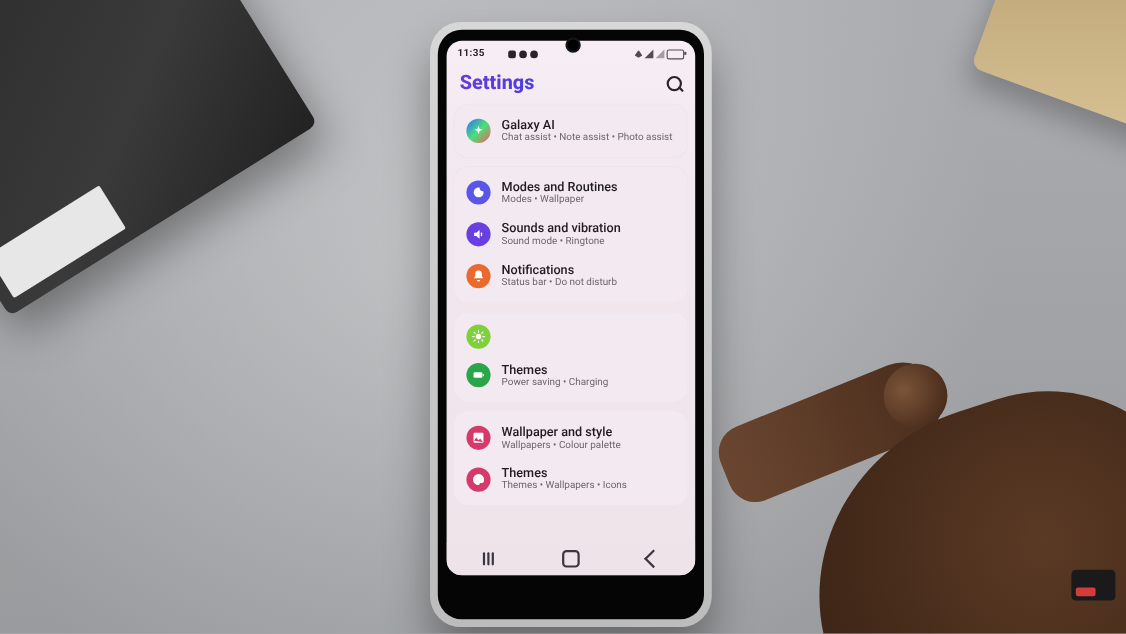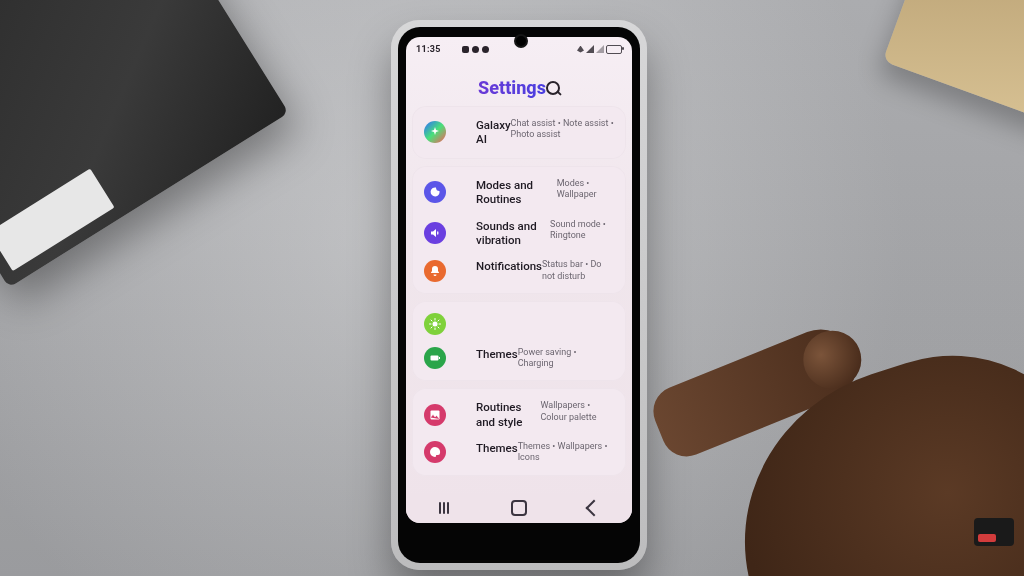--- a/index.html
+++ b/index.html
@@ -106,23 +106,22 @@
     border: 1px solid #29232b; border-radius: 2px;
     position: relative;
   }
   .batt-ic::after {
     content: ""; position: absolute; right: -3px; top: 1px;
     width: 2px; height: 3px; background: #29232b; border-radius: 1px;
   }
 
   
   .hdr {
-    display: flex; justify-content: center; align-items: center;
+    display: flex; justify-content: space-between; align-items: center;
     padding: 6px 12px 8px;
-    margin-top: 12px;
   }
   .hdr-title {
     font-size: 18px; font-weight: 800;
     background: linear-gradient(90deg, #6a3ad6, #4a3fe0);
     -webkit-background-clip: text; background-clip: text;
     color: transparent;
   }
   .search-ic { width: 14px; height: 14px; position: relative; }
   .search-ic::before {
     content: ""; position: absolute;
@@ -149,21 +148,21 @@
     display: flex; align-items: center;
     padding: 6px 8px;
     gap: 10px;
   }
   .icn {
     width: 22px; height: 22px; flex: 0 0 22px;
     border-radius: 50%;
     display: flex; align-items: center; justify-content: center;
   }
   .icn svg { width: 12px; height: 12px; fill: #fff; }
-  .lbl { display: flex; min-width: 0; margin-left: 20px; }
+  .lbl { display: flex; flex-direction: column; min-width: 0; }
   .ttl { font-size: 11.5px; font-weight: 500; color: #1f1a23; line-height: 1.25; }
   .sub { font-size: 9px; color: #6c6670; line-height: 1.25; white-space: normal; }
 
   
   .navbar {
     position: absolute; left: 0; right: 0; bottom: 0;
     height: 30px;
     display: flex; align-items: center; justify-content: space-around;
     background: #efe3ea;
   }
@@ -337,21 +336,21 @@
             </div>
             <div class="card">
               <div class="row">
                 <span class="icn" style="background: rgb(213, 58, 107);">
                   <svg viewBox="0 0 24 24">
                     <rect x="3" y="3" width="18" height="18" rx="2"></rect>
                     <path d="M3 17l5-6 4 5 3-3 6 7" fill="#d53a6b" stroke="#fff" stroke-width="1"></path>
                   </svg>
                 </span>
                 <span class="lbl">
-                  <span class="ttl">Routines and style</span>
+                  <span class="ttl">Wallpaper and style</span>
                   <span class="sub">Wallpapers  •  Colour palette</span>
                 </span>
               </div>
               <div class="row">
                 <span class="icn" style="background: rgb(213, 58, 107);">
                   <svg viewBox="0 0 24 24">
                     <path d="M12 2a10 10 0 0 0 0 20c1 0 2-1 2-2s0-2 2-2h2a4 4 0 0 0 4-4A10 10 0 0 0 12 2z"></path>
                   </svg>
                 </span>
                 <span class="lbl">

